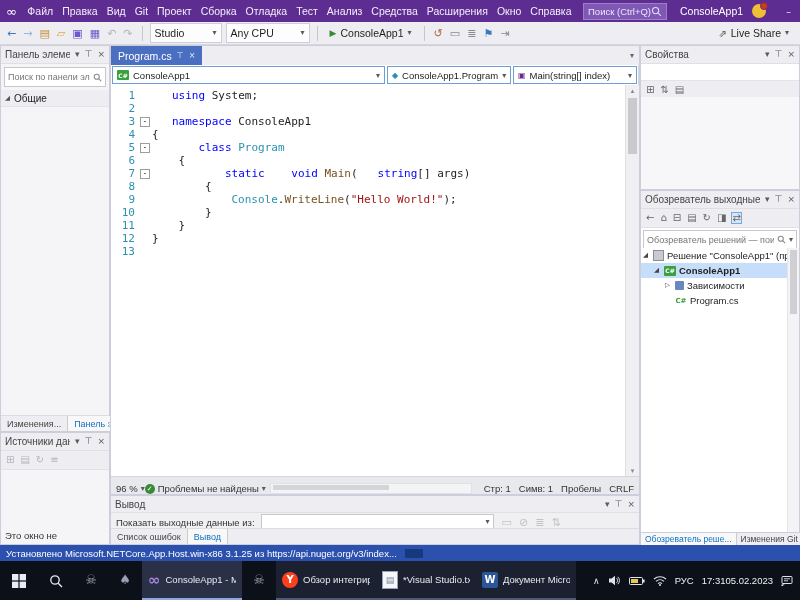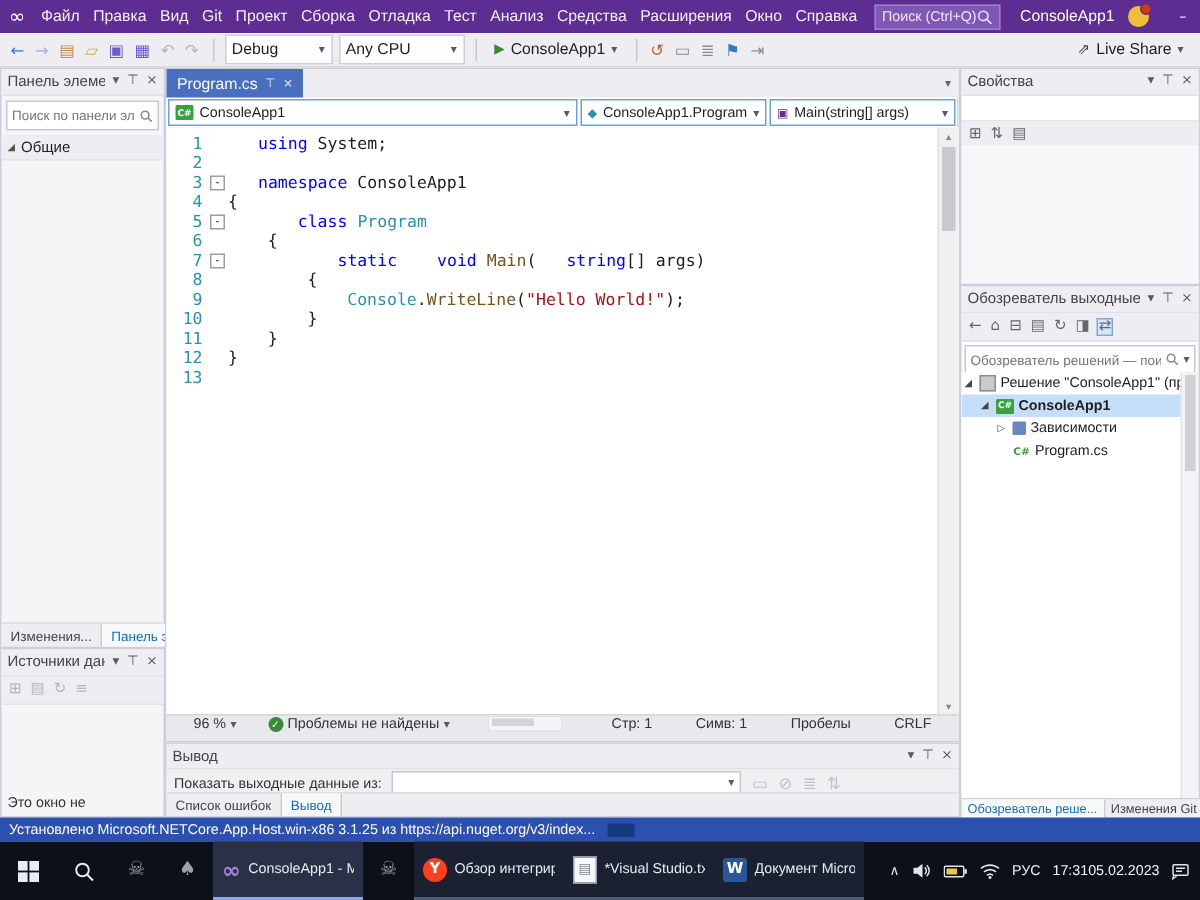--- a/index.html
+++ b/index.html
@@ -78,21 +78,21 @@
   .cl{display:flex;height:13px;line-height:13px;white-space:pre;}
   .ln{width:24px;text-align:right;padding-right:4px;color:#2b91af;flex:none;}
   .fold{width:13px;flex:none;position:relative;}
   .fbox{position:absolute;left:1px;top:2px;width:8px;height:8px;border:1px solid #9d9d9d;background:#fff;font-size:8px;line-height:7px;text-align:center;color:#333;}
   .ct{white-space:pre;}
   .tok-kw{color:#0000ff;margin-left:20px;} .tok-ty{color:#2b91af;} .tok-mt{color:#74531f;} .tok-str{color:#a31515;} .tok-pl{color:#1e1e1e;}
   .vscroll{position:absolute;right:0;top:0;bottom:0;width:13px;background:#f0f0f3;border-left:1px solid #e0e0e4;}
   .sarrow{position:absolute;left:0;width:13px;text-align:center;font-size:7px;color:#888;font-family:"DejaVu Sans",sans-serif;}
   .sarrow.up{top:2px;} .sarrow.down{bottom:2px;}
   .vthumb{position:absolute;left:2px;top:13px;width:9px;height:56px;background:#c9c9ce;display:block;}
-  .ed-status{position:absolute;left:0;right:0;bottom:0;height:17px;background:#e8e9ec;border-top:1px solid #d5d5da;display:flex;align-items:flex-start;padding:0 18px;font-size:9.5px;color:#333;gap:21px;}
+  .ed-status{position:absolute;left:0;right:0;bottom:0;height:17px;background:#e8e9ec;border-top:1px solid #d5d5da;display:flex;align-items:flex-end;padding:0 5px;font-size:9.5px;color:#333;gap:0;}
   .zoom,.health{display:flex;align-items:center;gap:3px;white-space:nowrap;}
   .ok-ic{width:10px;height:10px;border-radius:50%;background:#388a34;color:#fff;font-size:7px;line-height:10px;text-align:center;display:inline-block;font-family:"DejaVu Sans",sans-serif;}
   .hscroll{flex:1;height:9px;background:#f4f4f6;border:1px solid #e2e2e6;position:relative;margin:0 4px;}
   .hthumb{position:absolute;left:2px;top:1px;height:5px;width:58%;background:#d4d4d9;display:block;}
   .stat{white-space:nowrap;margin-left:8px;color:#333;}
 
   
   .output{left:110px;top:495px;width:530px;height:50px;background:#f5f5f7;}
   .output .ptitle{height:16px;}
   .out-controls{height:18px;display:flex;align-items:center;gap:6px;padding:0 5px;background:#f0f0f3;}
@@ -193,21 +193,21 @@
         <span class="ticn" style="color: rgb(154, 179, 213);">→</span>
         <span class="ticn" style="color: rgb(197, 143, 63);">▤</span>
         <span class="ticn" style="color: rgb(216, 168, 84);">▱</span>
         <span class="ticn" style="color: rgb(106, 90, 205);">▣</span>
         <span class="ticn" style="color: rgb(106, 90, 205);">▦</span>
         <span class="ticn" style="color: rgb(181, 181, 184);">↶</span>
         <span class="ticn" style="color: rgb(181, 181, 184);">↷</span>
       </span>
     <span class="vsep"></span>
     <div class="combo cfg">
-      <span>Debug</span>
+      <span>Studio</span>
       <span class="dd">▾</span>
     </div>
     <div class="combo plat">
       <span>Any CPU</span>
       <span class="dd">▾</span>
     </div>
     <span class="vsep"></span>
     <div class="runbtn">
       <span class="play">▶</span>
       <span>ConsoleApp1</span>
@@ -288,21 +288,21 @@
         <span>ConsoleApp1</span>
         <span class="ndd">▾</span>
       </div>
       <div class="ncombo c2">
         <span class="nicon cls">◆</span>
         <span>ConsoleApp1.Program</span>
         <span class="ndd">▾</span>
       </div>
       <div class="ncombo c3">
         <span class="nicon mth">▣</span>
-        <span>Main(string[] args)</span>
+        <span>Main(string[] index)</span>
         <span class="ndd">▾</span>
       </div>
       <span class="nsplit"></span>
     </div>
     <div class="code">
       <div class="code-lines">
           <div class="cl"><span class="ln">1</span><span class="fold"></span><span class="ct"><span class="tok-kw">using</span><span class="tok-pl"> System;</span></span></div>
           <div class="cl"><span class="ln">2</span><span class="fold"></span><span class="ct"></span></div>
           <div class="cl"><span class="ln">3</span><span class="fold"><span class="fbox">-</span></span><span class="ct"><span class="tok-kw">namespace</span><span class="tok-pl"> ConsoleApp1</span></span></div>
           <div class="cl"><span class="ln">4</span><span class="fold"></span><span class="ct"><span class="tok-pl">{</span></span></div>

